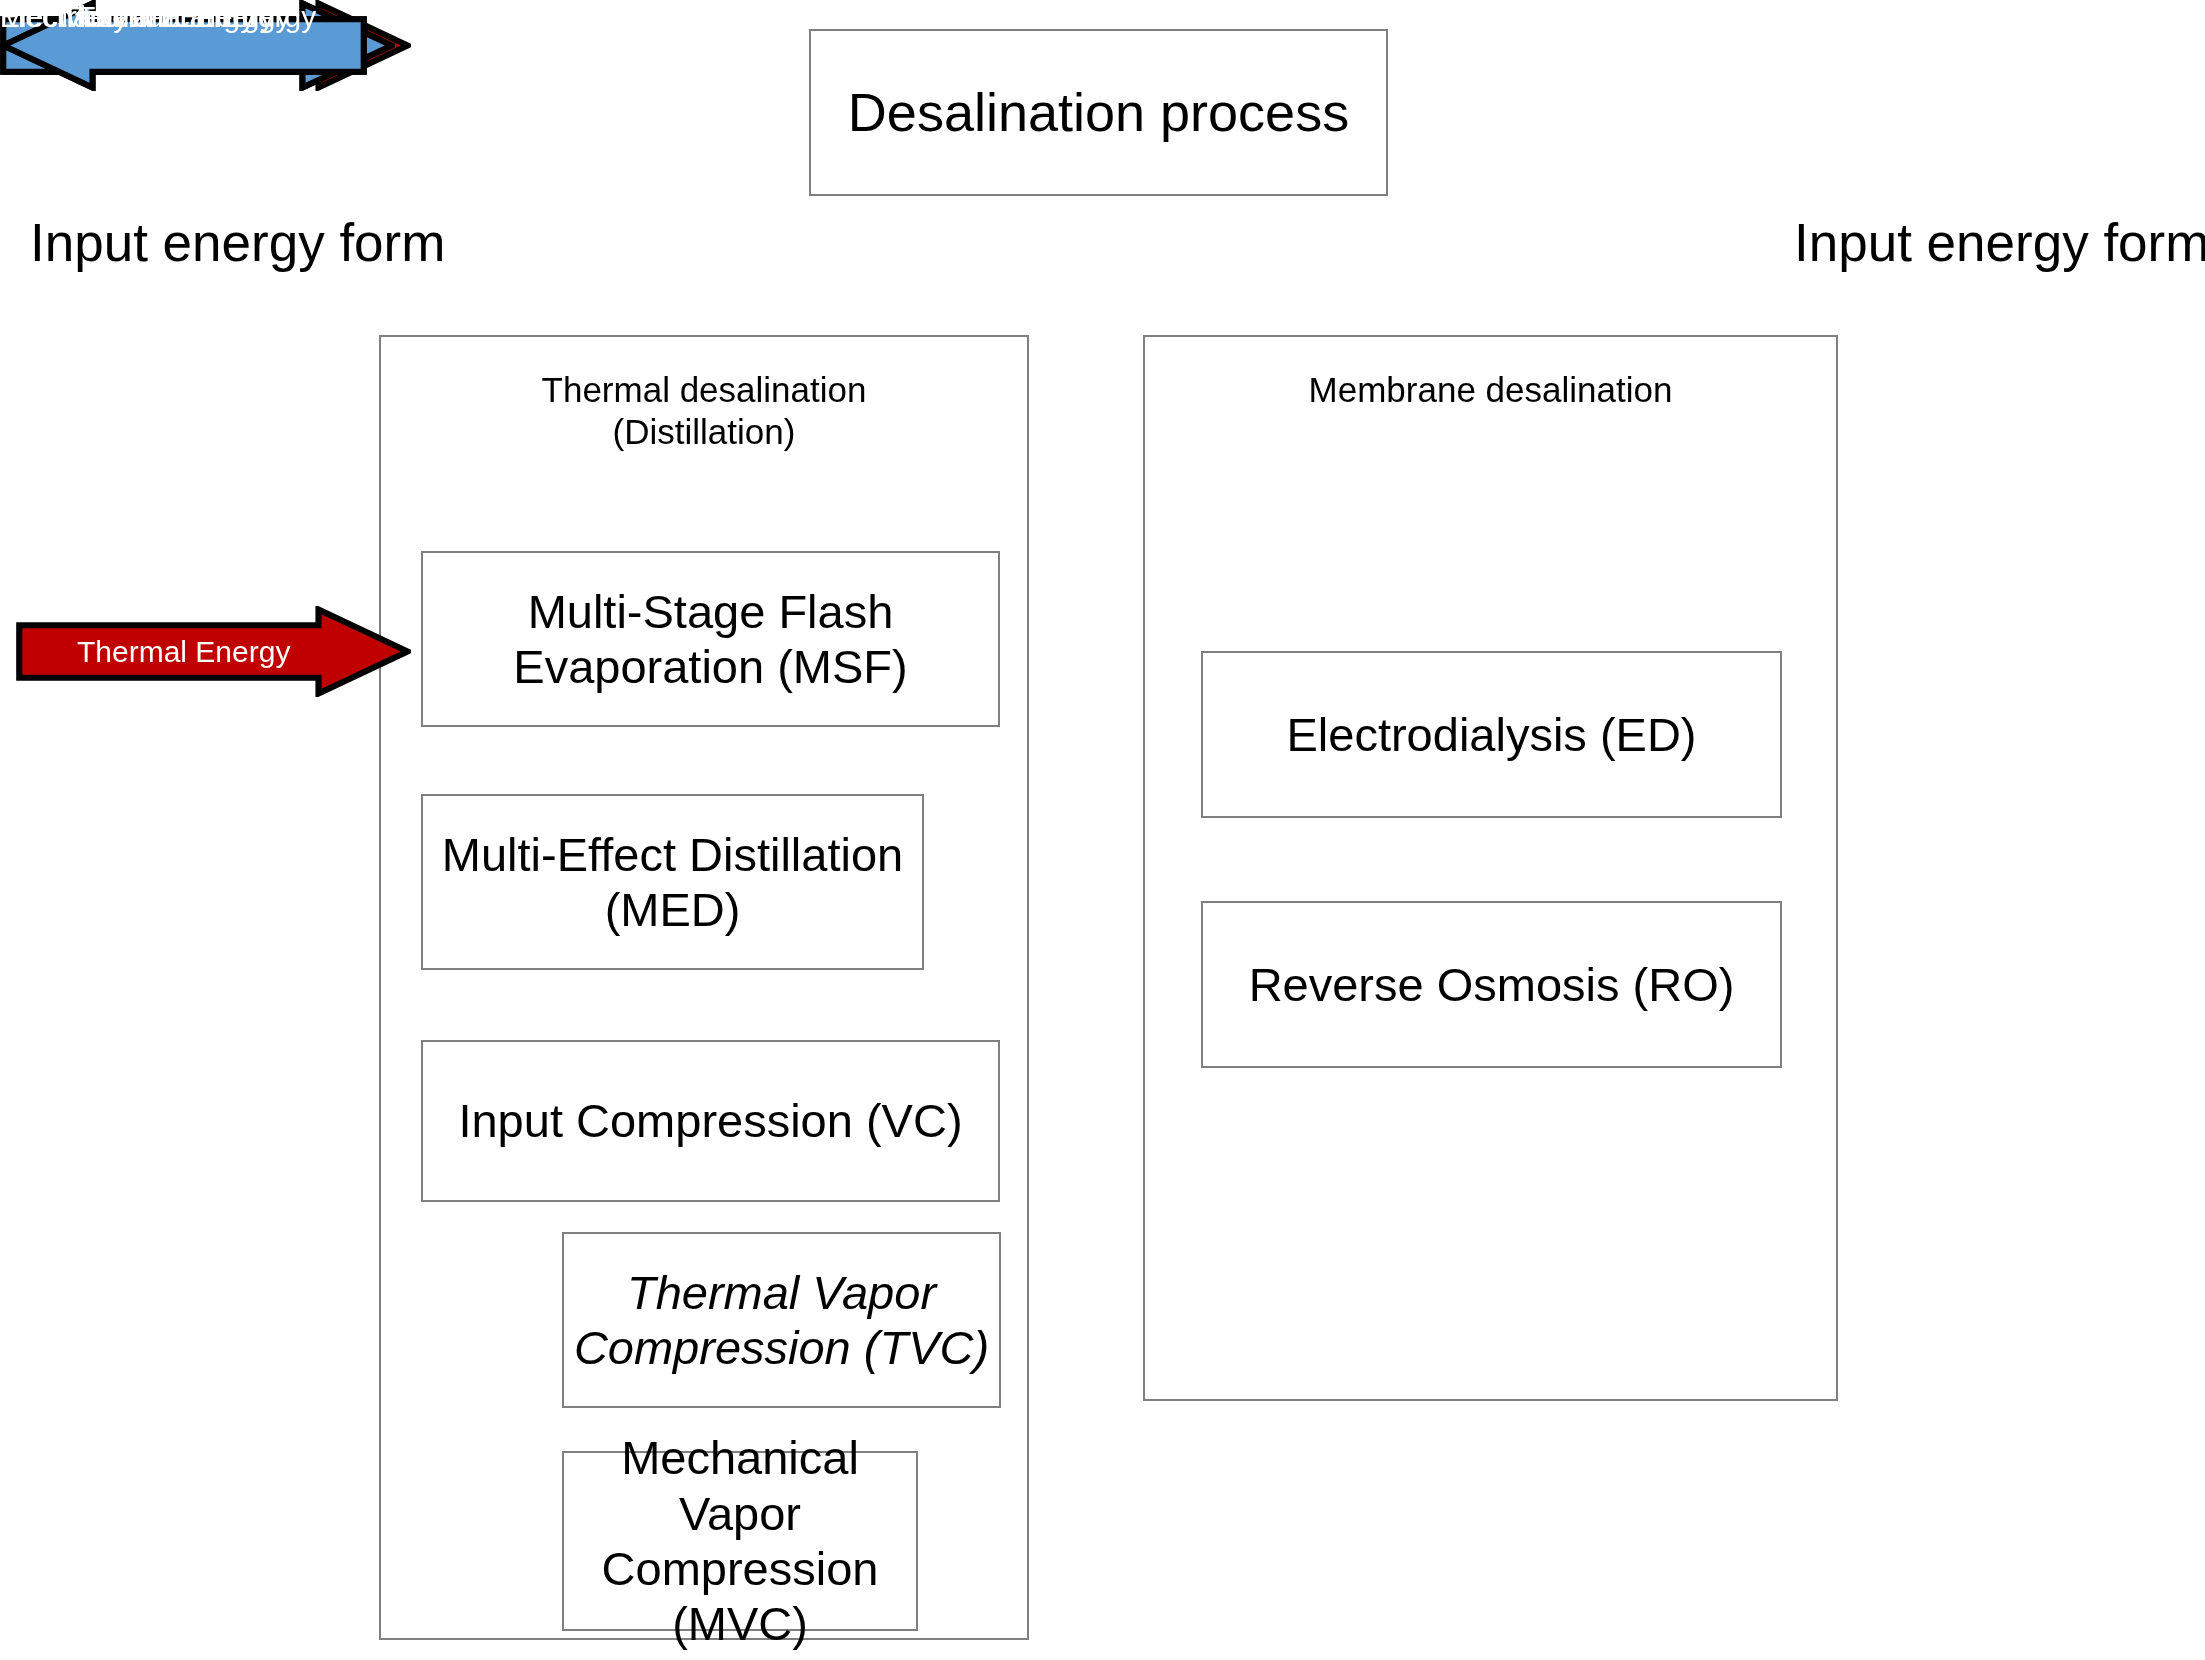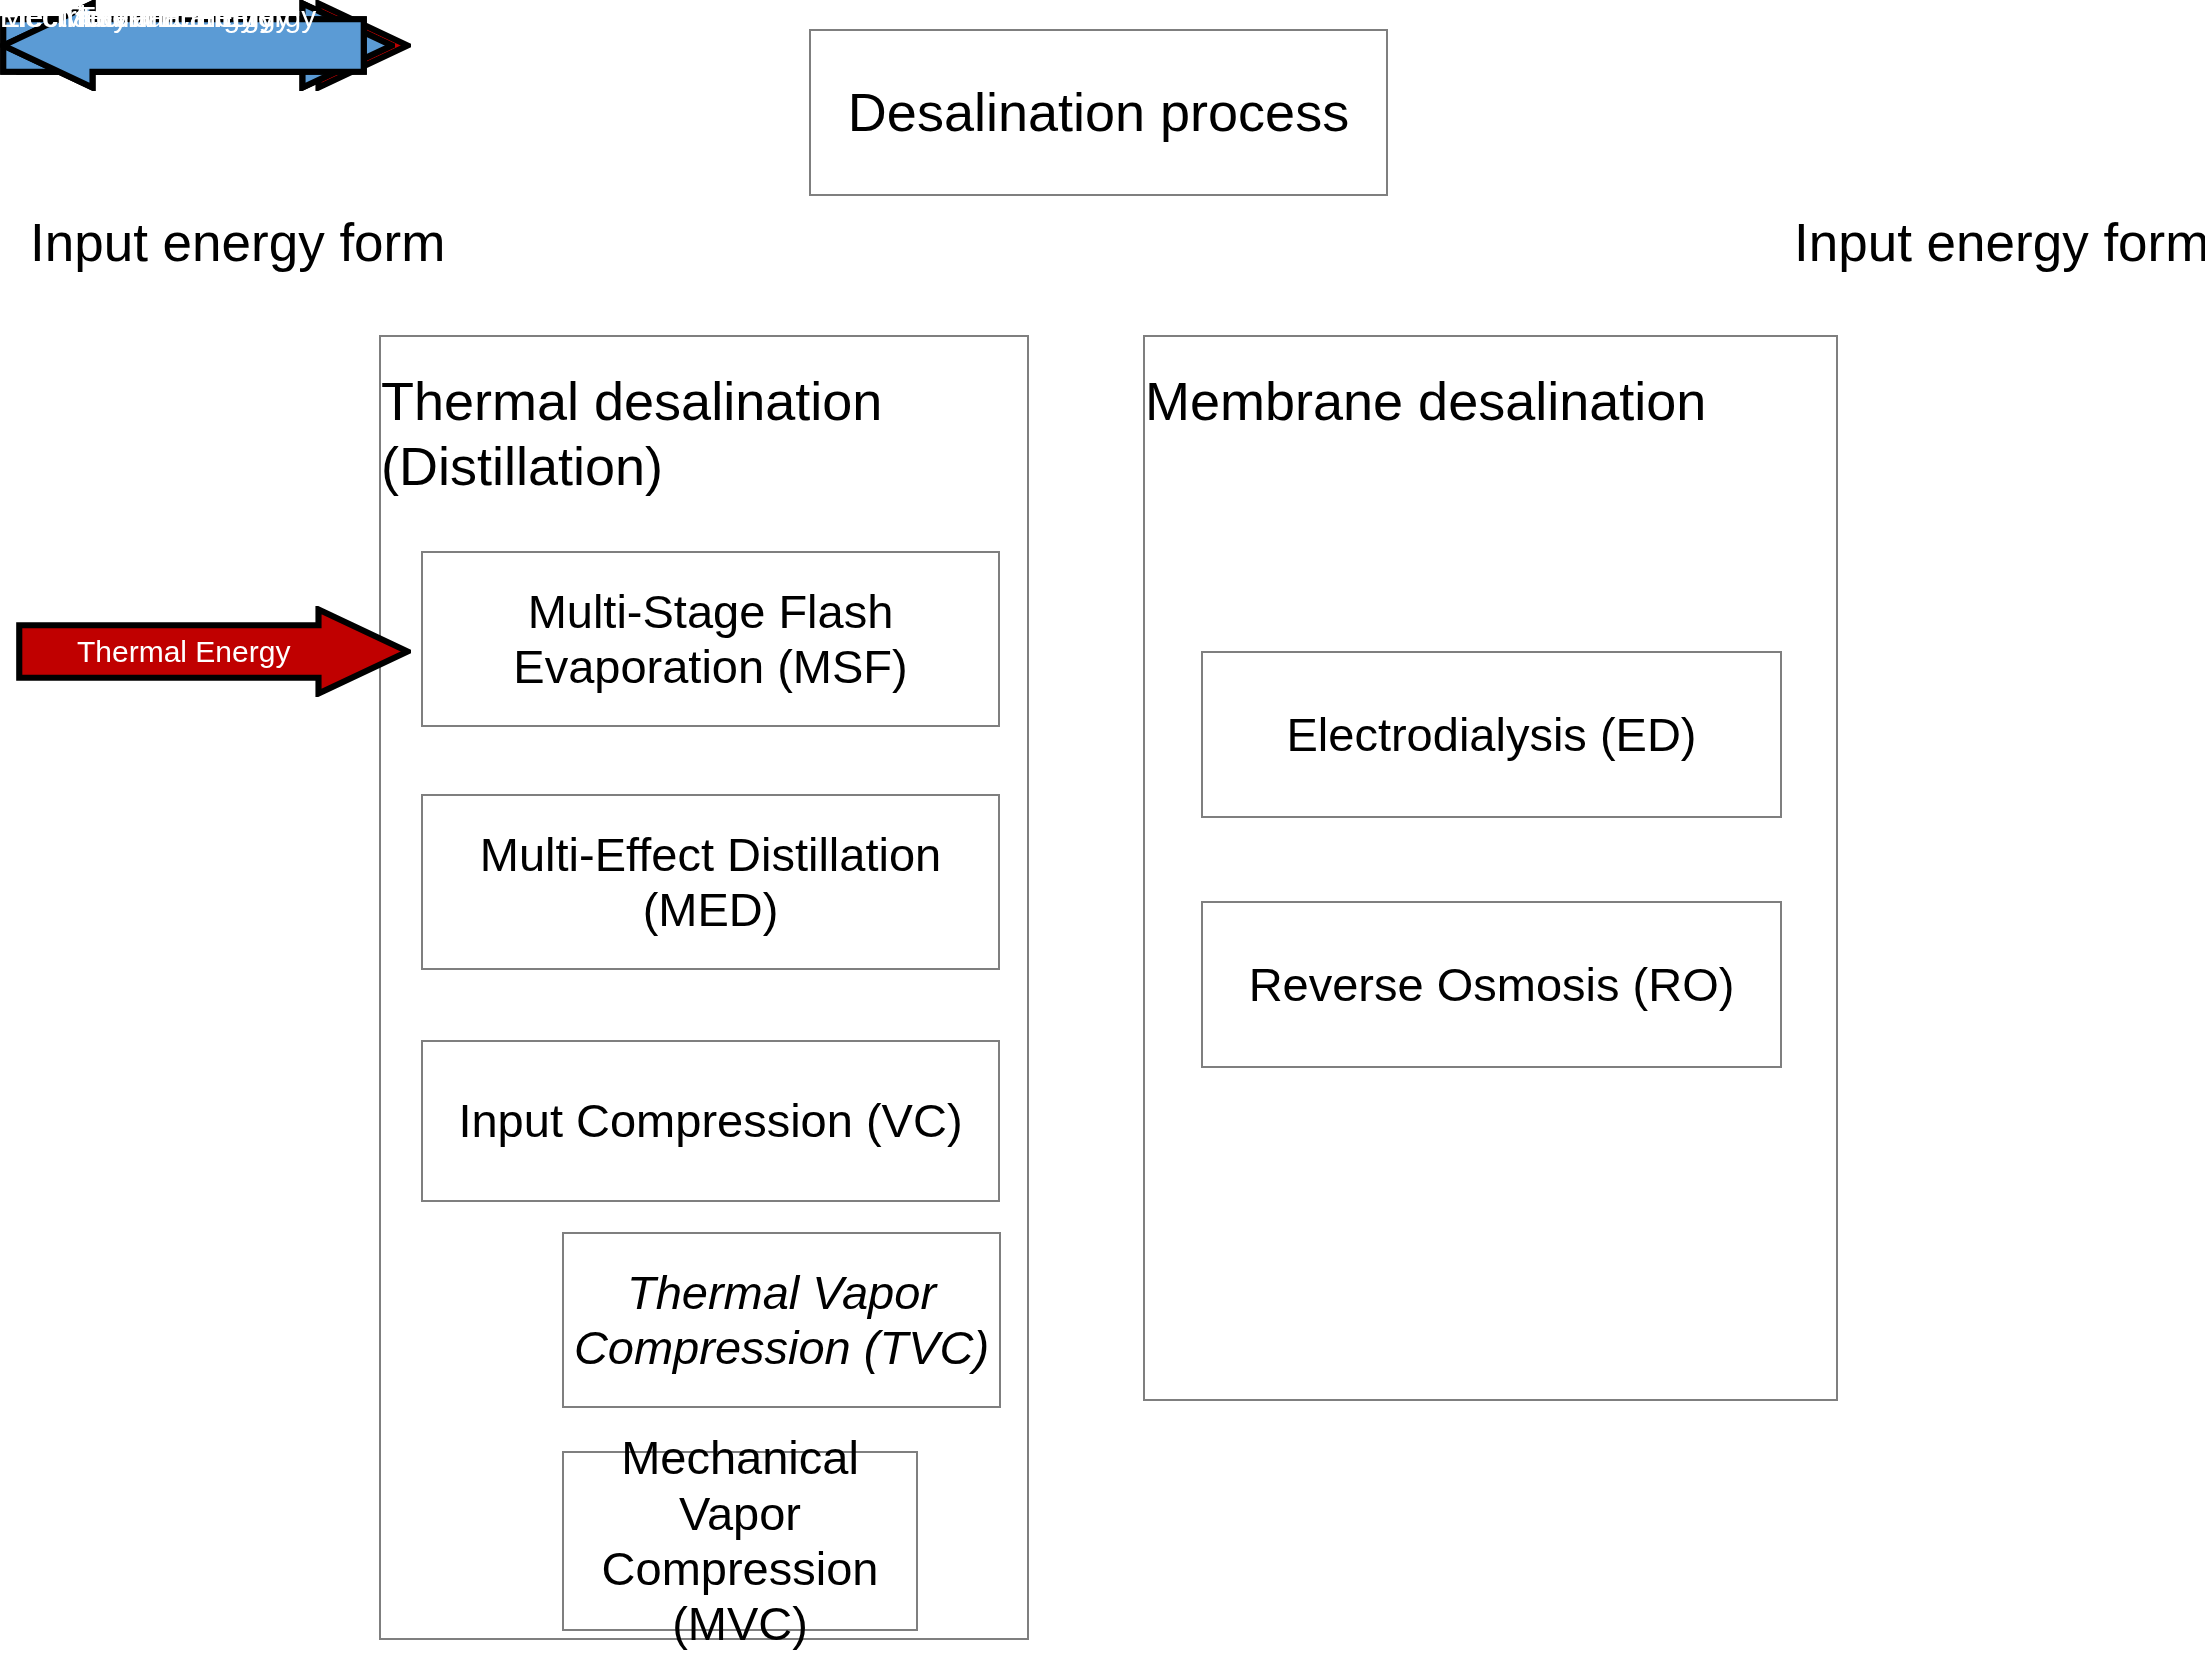--- a/index.html
+++ b/index.html
@@ -65,31 +65,31 @@
   #membrane-panel {
     left: 1143px;
     top: 335px;
     width: 695px;
     height: 1066px;
   }
   .panel-title {
     position: absolute;
     left: 0;
     right: 0;
-    text-align: left;
-    font-size: 54px;
+    text-align: center;
+    font-size: 35px;
     line-height: 1.2;
     white-space: pre-line;
   }
   #thermal-panel-title  { top: 32px; }
   #membrane-panel-title { top: 32px; }
 
   
   #msf-box  { left: 421px;  top: 551px;  width: 579px; height: 176px; font-size: 47px; }
-  #med-box  { left: 421px;  top: 794px;  width: 579px; height: 176px; font-size: 47px; }
+  #med-box  { left: 421px;  top: 794px;  width: 503px; height: 176px; font-size: 47px; }
   #vc-box   { left: 421px;  top: 1040px; width: 579px; height: 162px; font-size: 47px; }
   #tvc-box  { left: 562px;  top: 1232px; width: 439px; height: 176px; font-size: 47px; font-style: italic; }
   #mvc-box  { left: 562px;  top: 1451px; width: 356px; height: 180px; font-size: 47px; }
 
   
   #ed-box { left: 1201px; top: 651px;  width: 581px; height: 167px; font-size: 47px; }
   #ro-box { left: 1201px; top: 901px; width: 581px; height: 167px; font-size: 47px; }
 
   
   .arrow {

